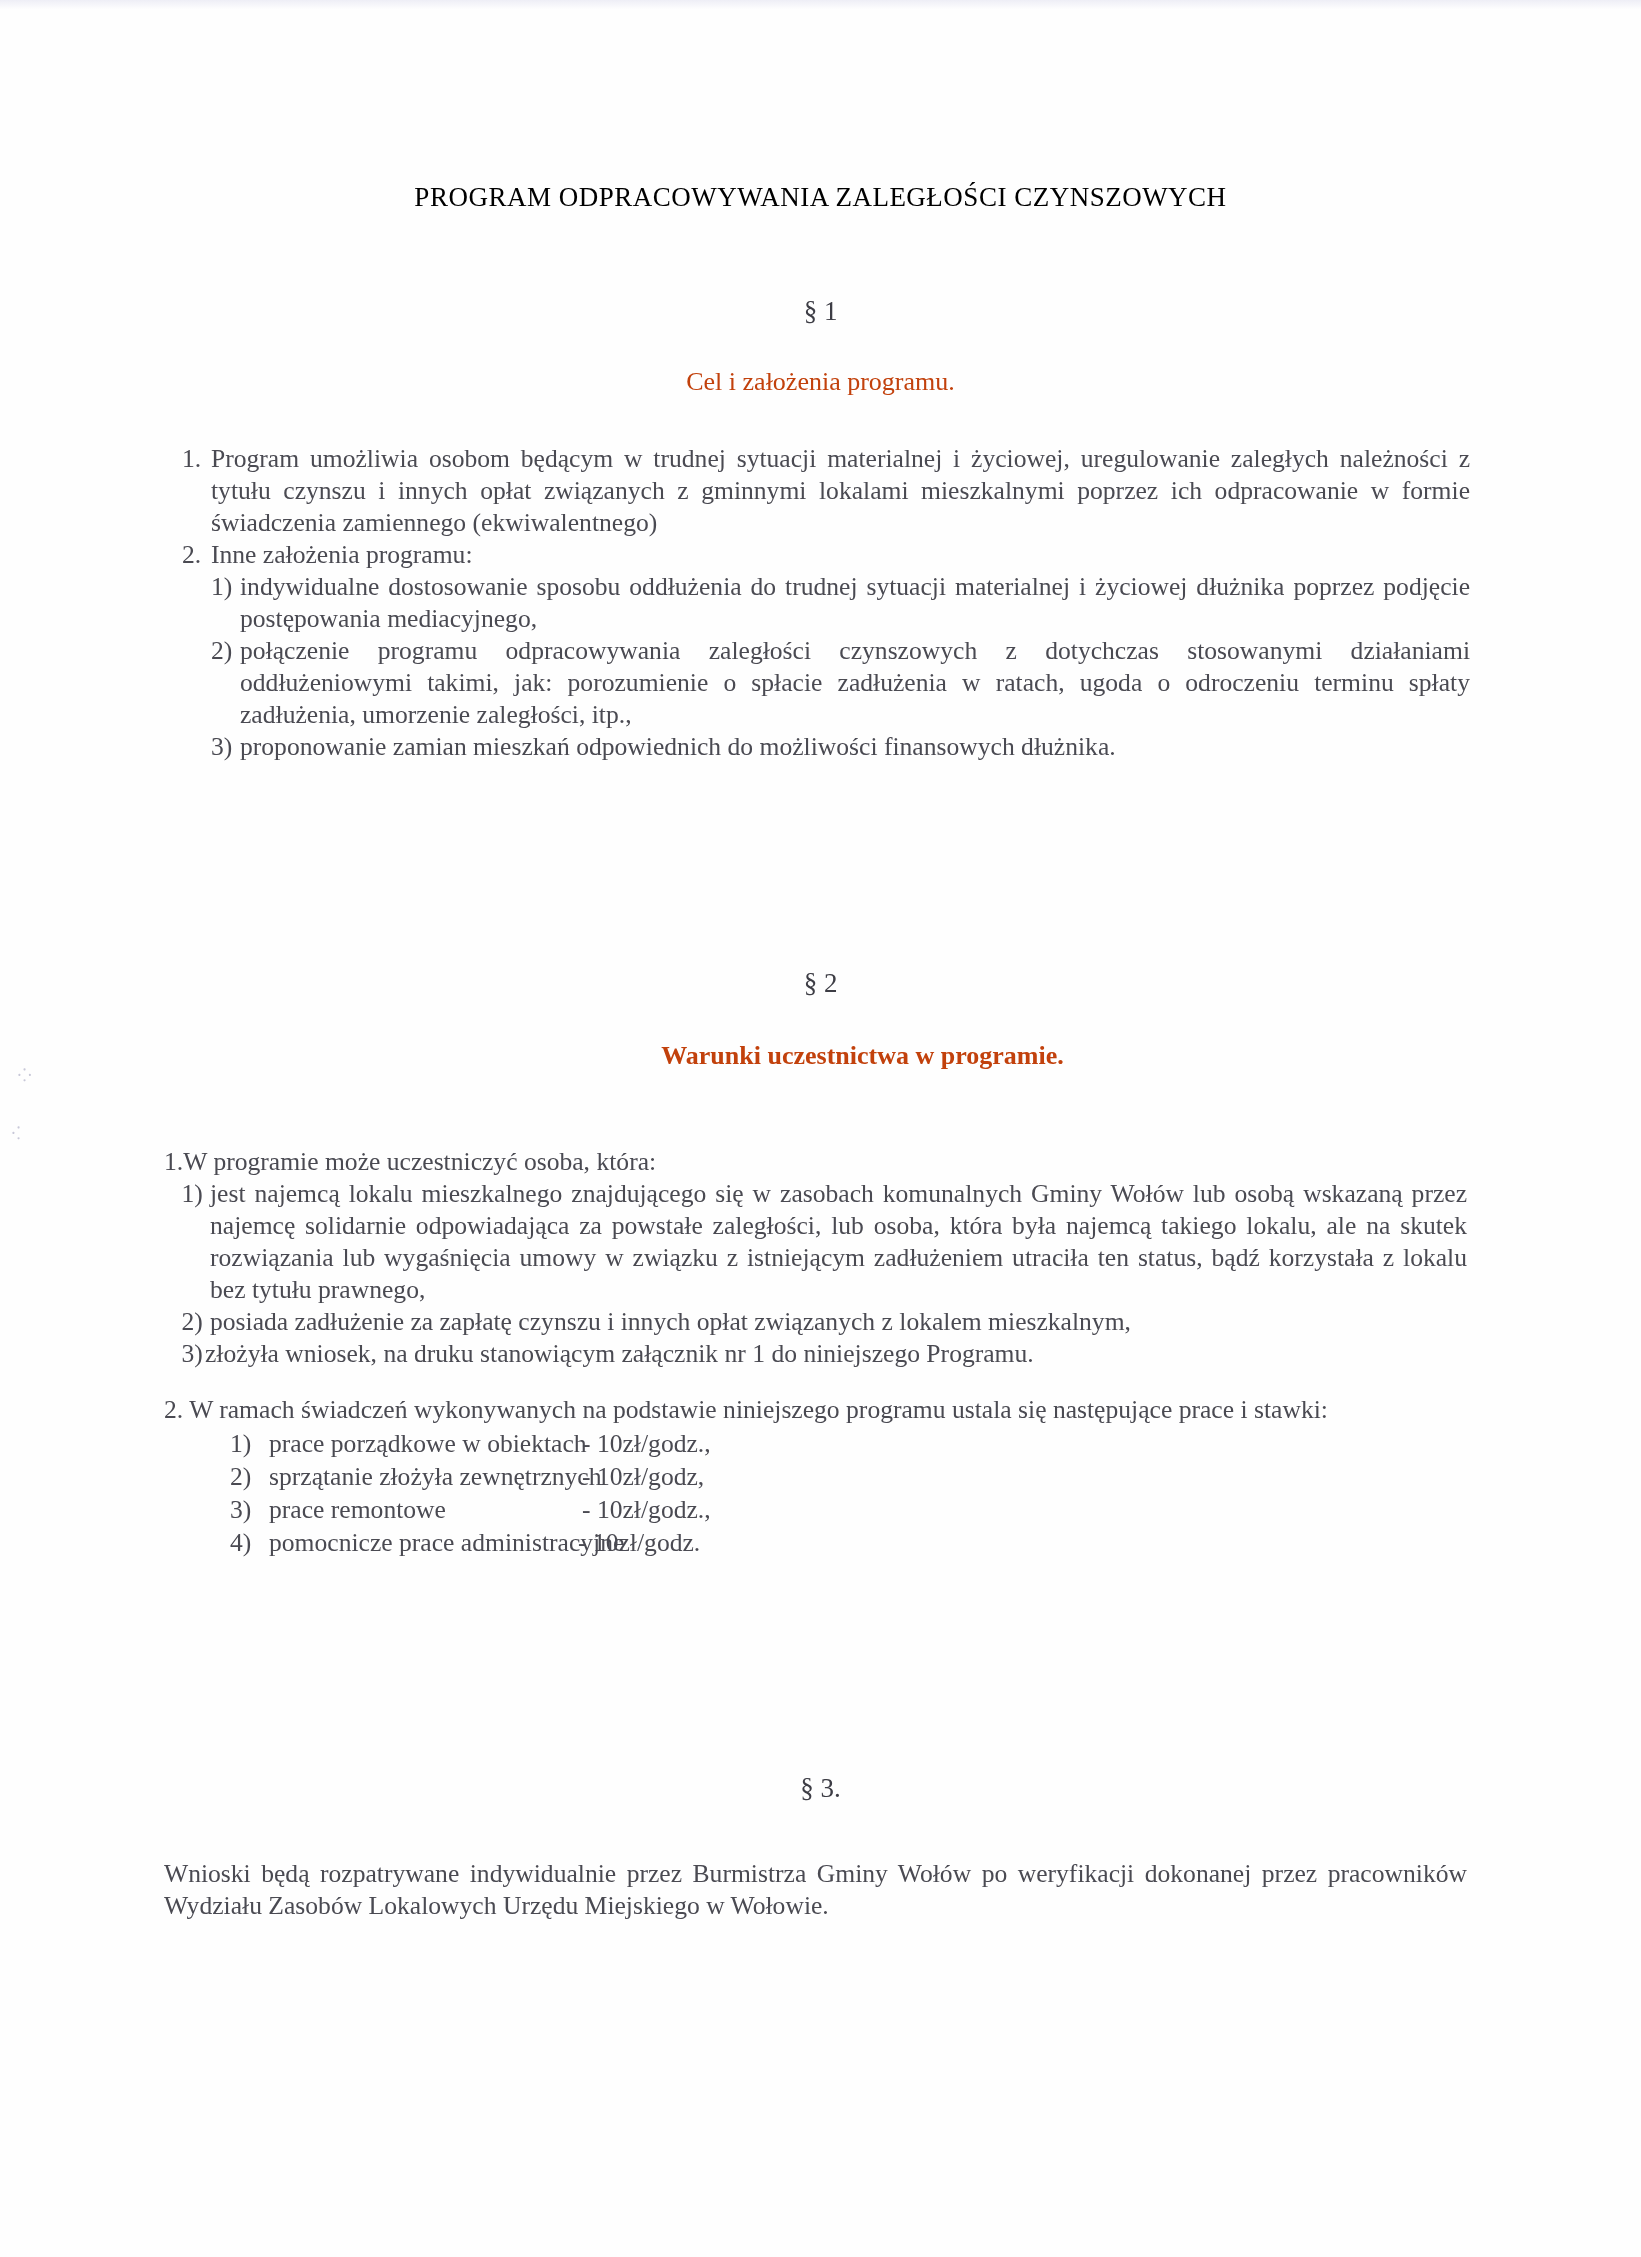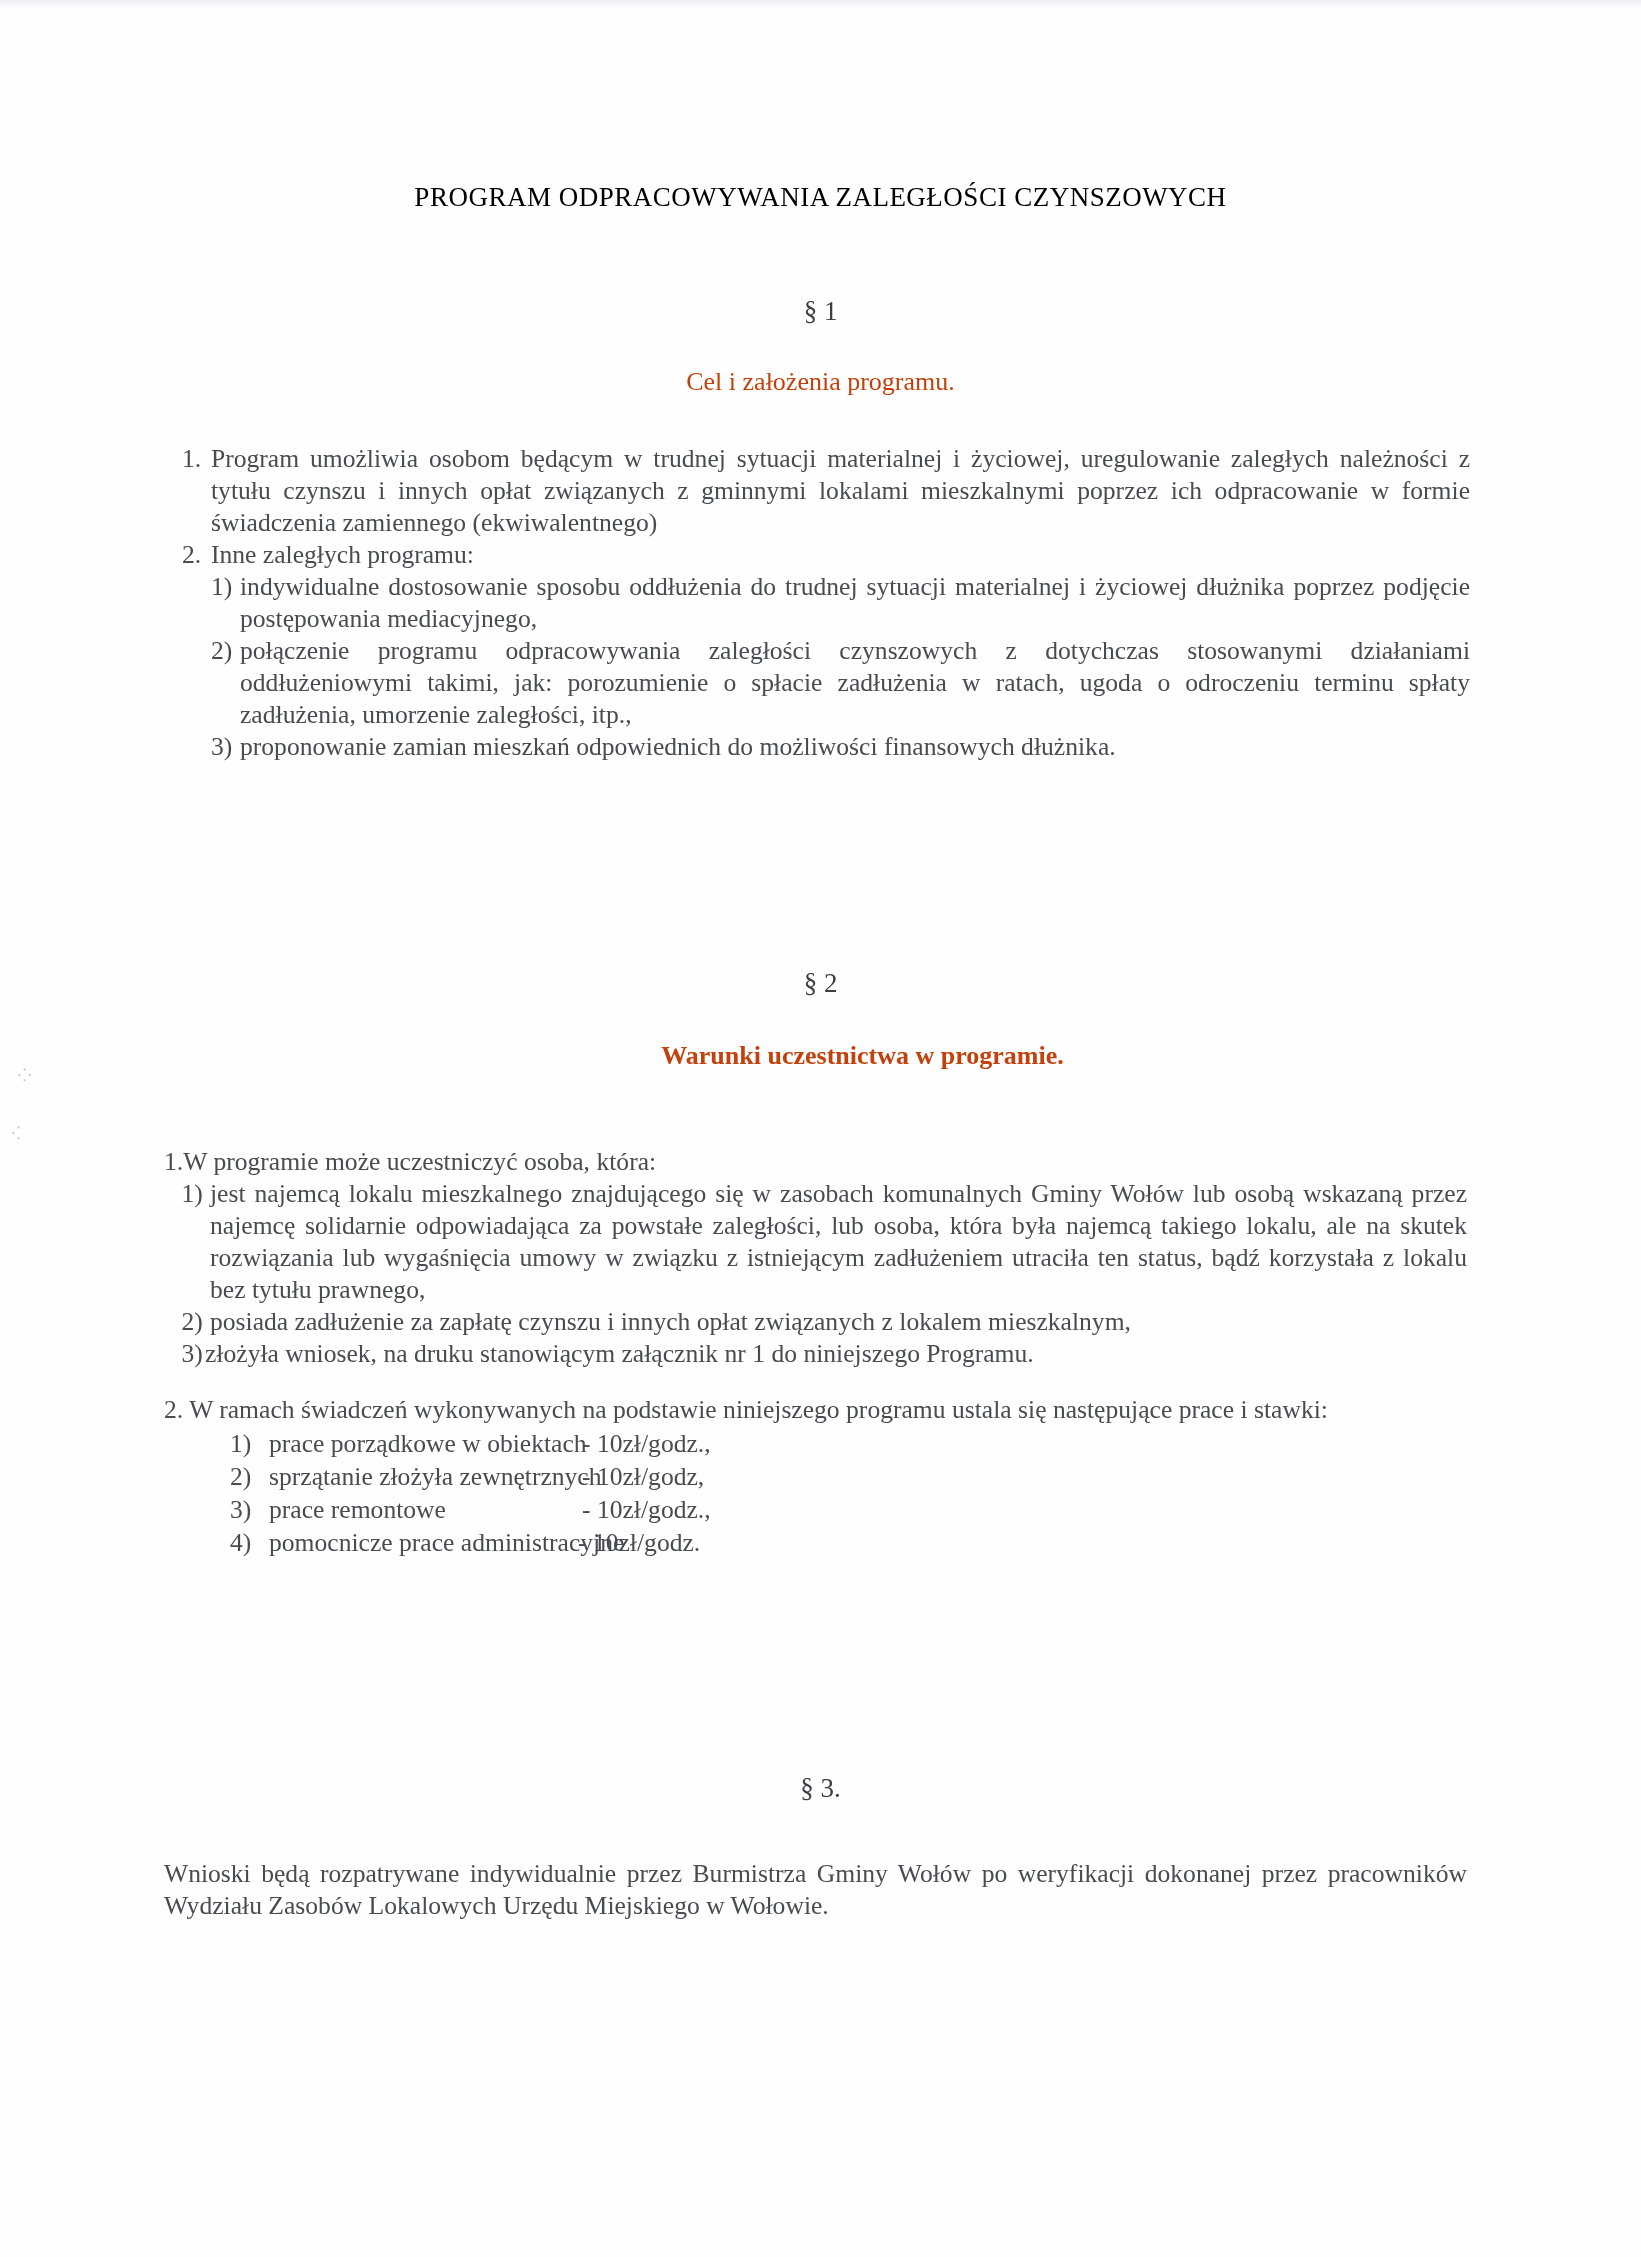--- a/index.html
+++ b/index.html
@@ -38,21 +38,21 @@
   <div class="center para-sign" style="top:296px;">§ 1</div>
   <div class="center heading" style="top:367px;">Cel i założenia programu.</div>
 
   <div class="block" style="left:182px;top:443px;width:1288px;">
     <div class="row" style="padding-left:29px;">
       <span class="num">1.</span>
       <div class="txt last">Program umożliwia osobom będącym w trudnej sytuacji materialnej i życiowej, uregulowanie zaległych należności z tytułu czynszu i innych opłat związanych z gminnymi lokalami mieszkalnymi poprzez ich odpracowanie w formie świadczenia zamiennego (ekwiwalentnego)</div>
     </div>
     <div class="row" style="padding-left:29px;">
       <span class="num">2.</span>
-      <div class="txt">Inne zaległych programu:</div>
+      <div class="txt">Inne założenia programu:</div>
     </div>
     <div class="row" style="padding-left:58px;">
       <span class="num" style="left:29px;">1)</span>
       <div class="txt last">indywidualne dostosowanie sposobu oddłużenia do trudnej sytuacji materialnej i życiowej dłużnika poprzez podjęcie postępowania mediacyjnego,</div>
     </div>
     <div class="row" style="padding-left:58px;">
       <span class="num" style="left:29px;">2)</span>
       <div class="txt last">połączenie programu odpracowywania zaległości czynszowych z dotychczas stosowanymi działaniami oddłużeniowymi takimi, jak: porozumienie o spłacie zadłużenia w ratach, ugoda o odroczeniu terminu spłaty zadłużenia, umorzenie zaległości, itp.,</div>
     </div>
     <div class="row" style="padding-left:58px;">

